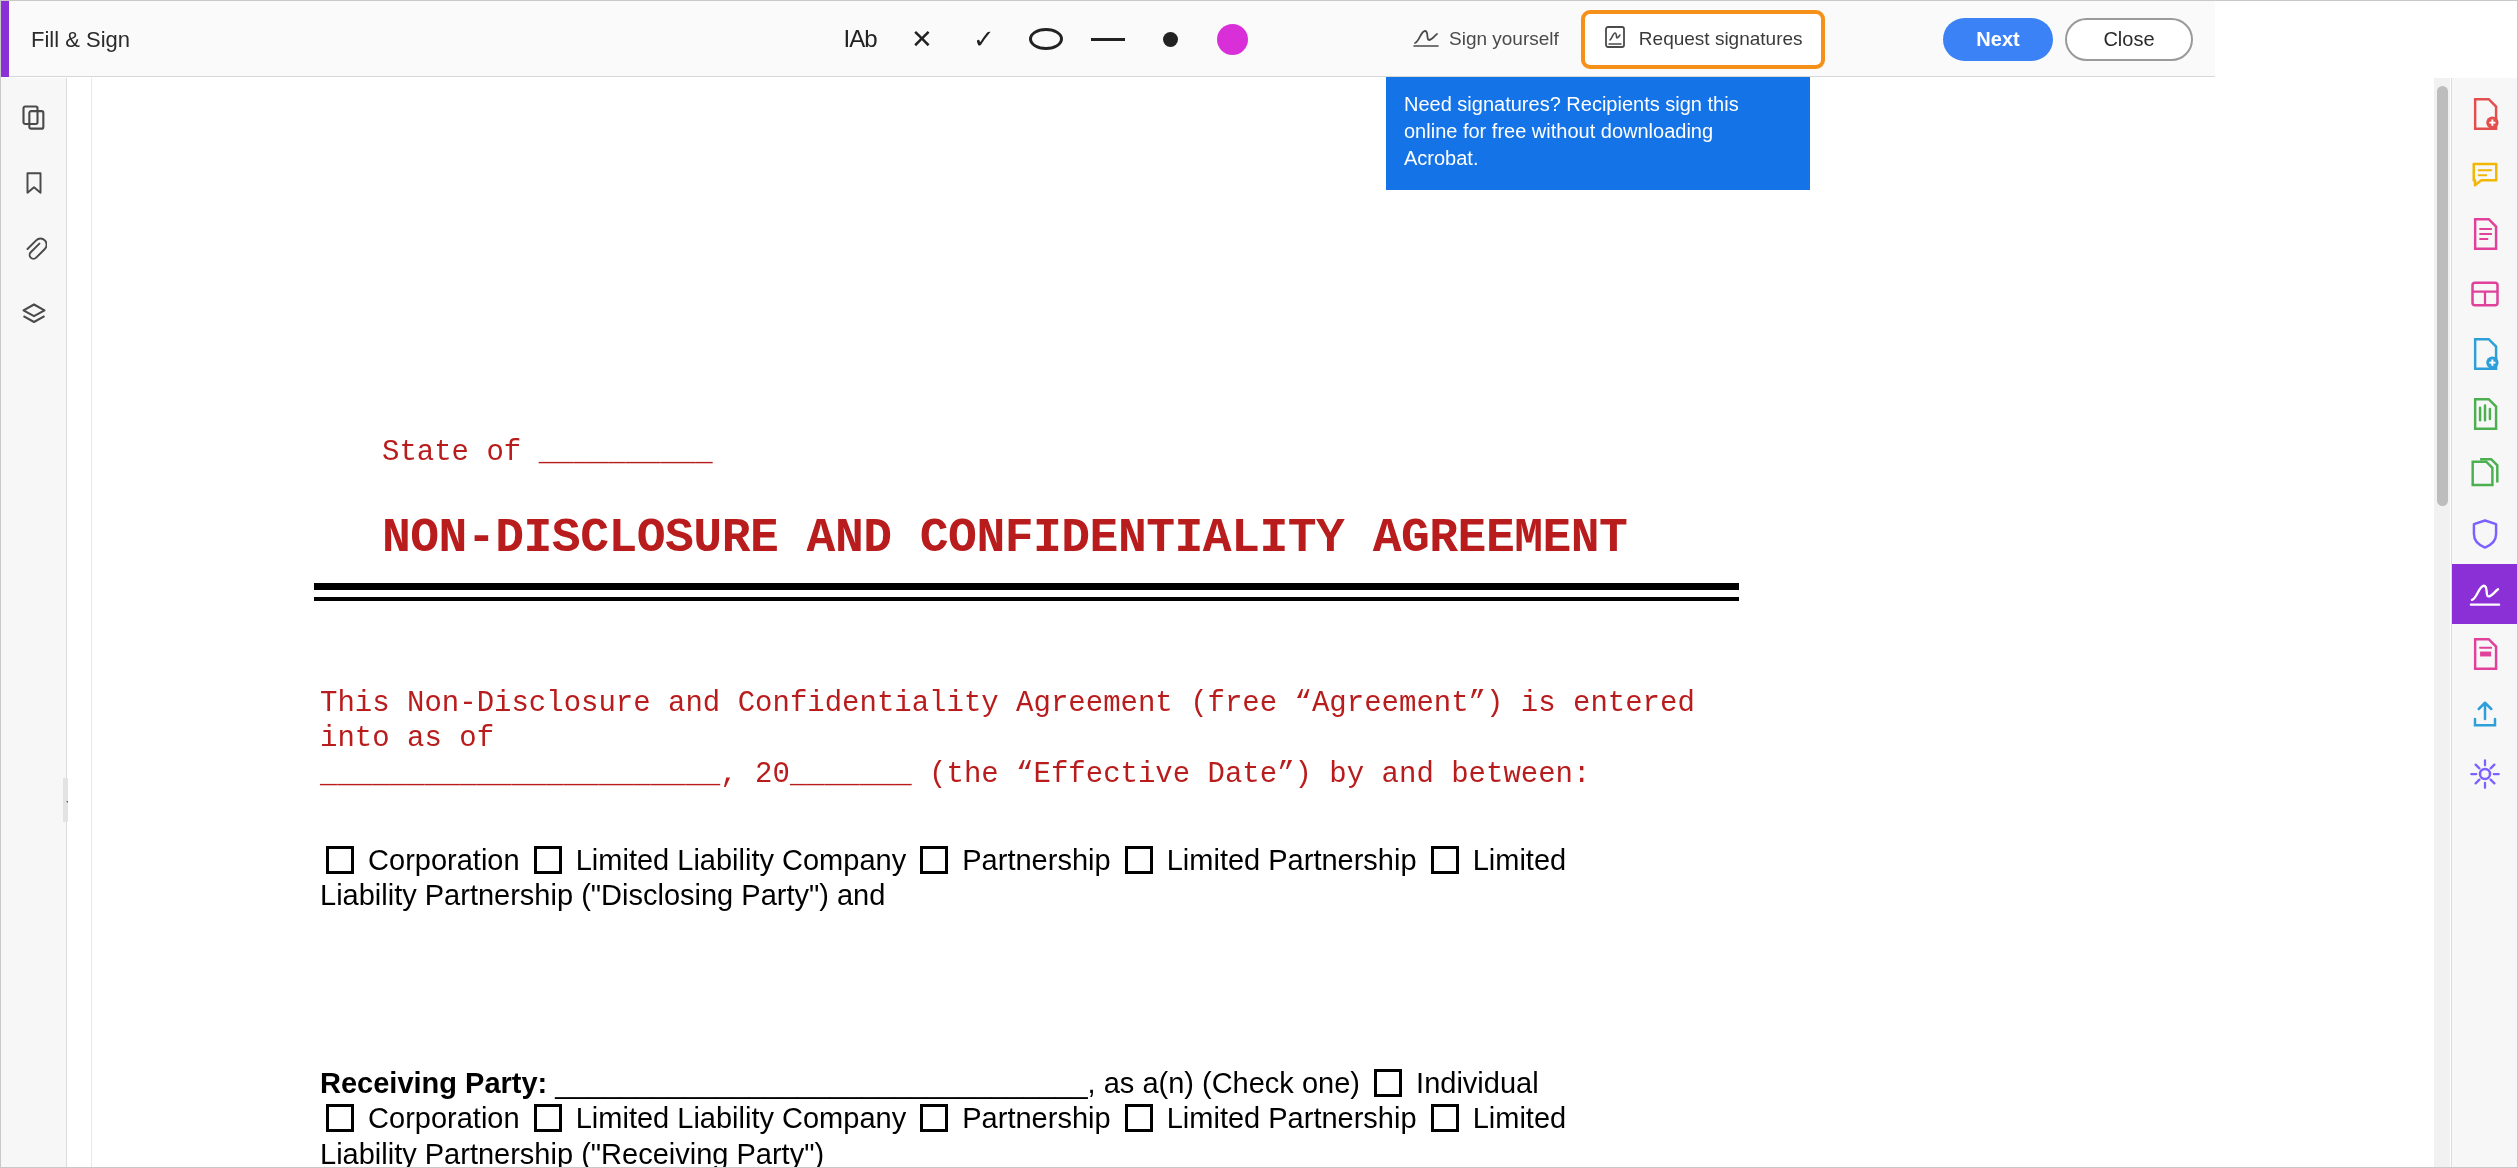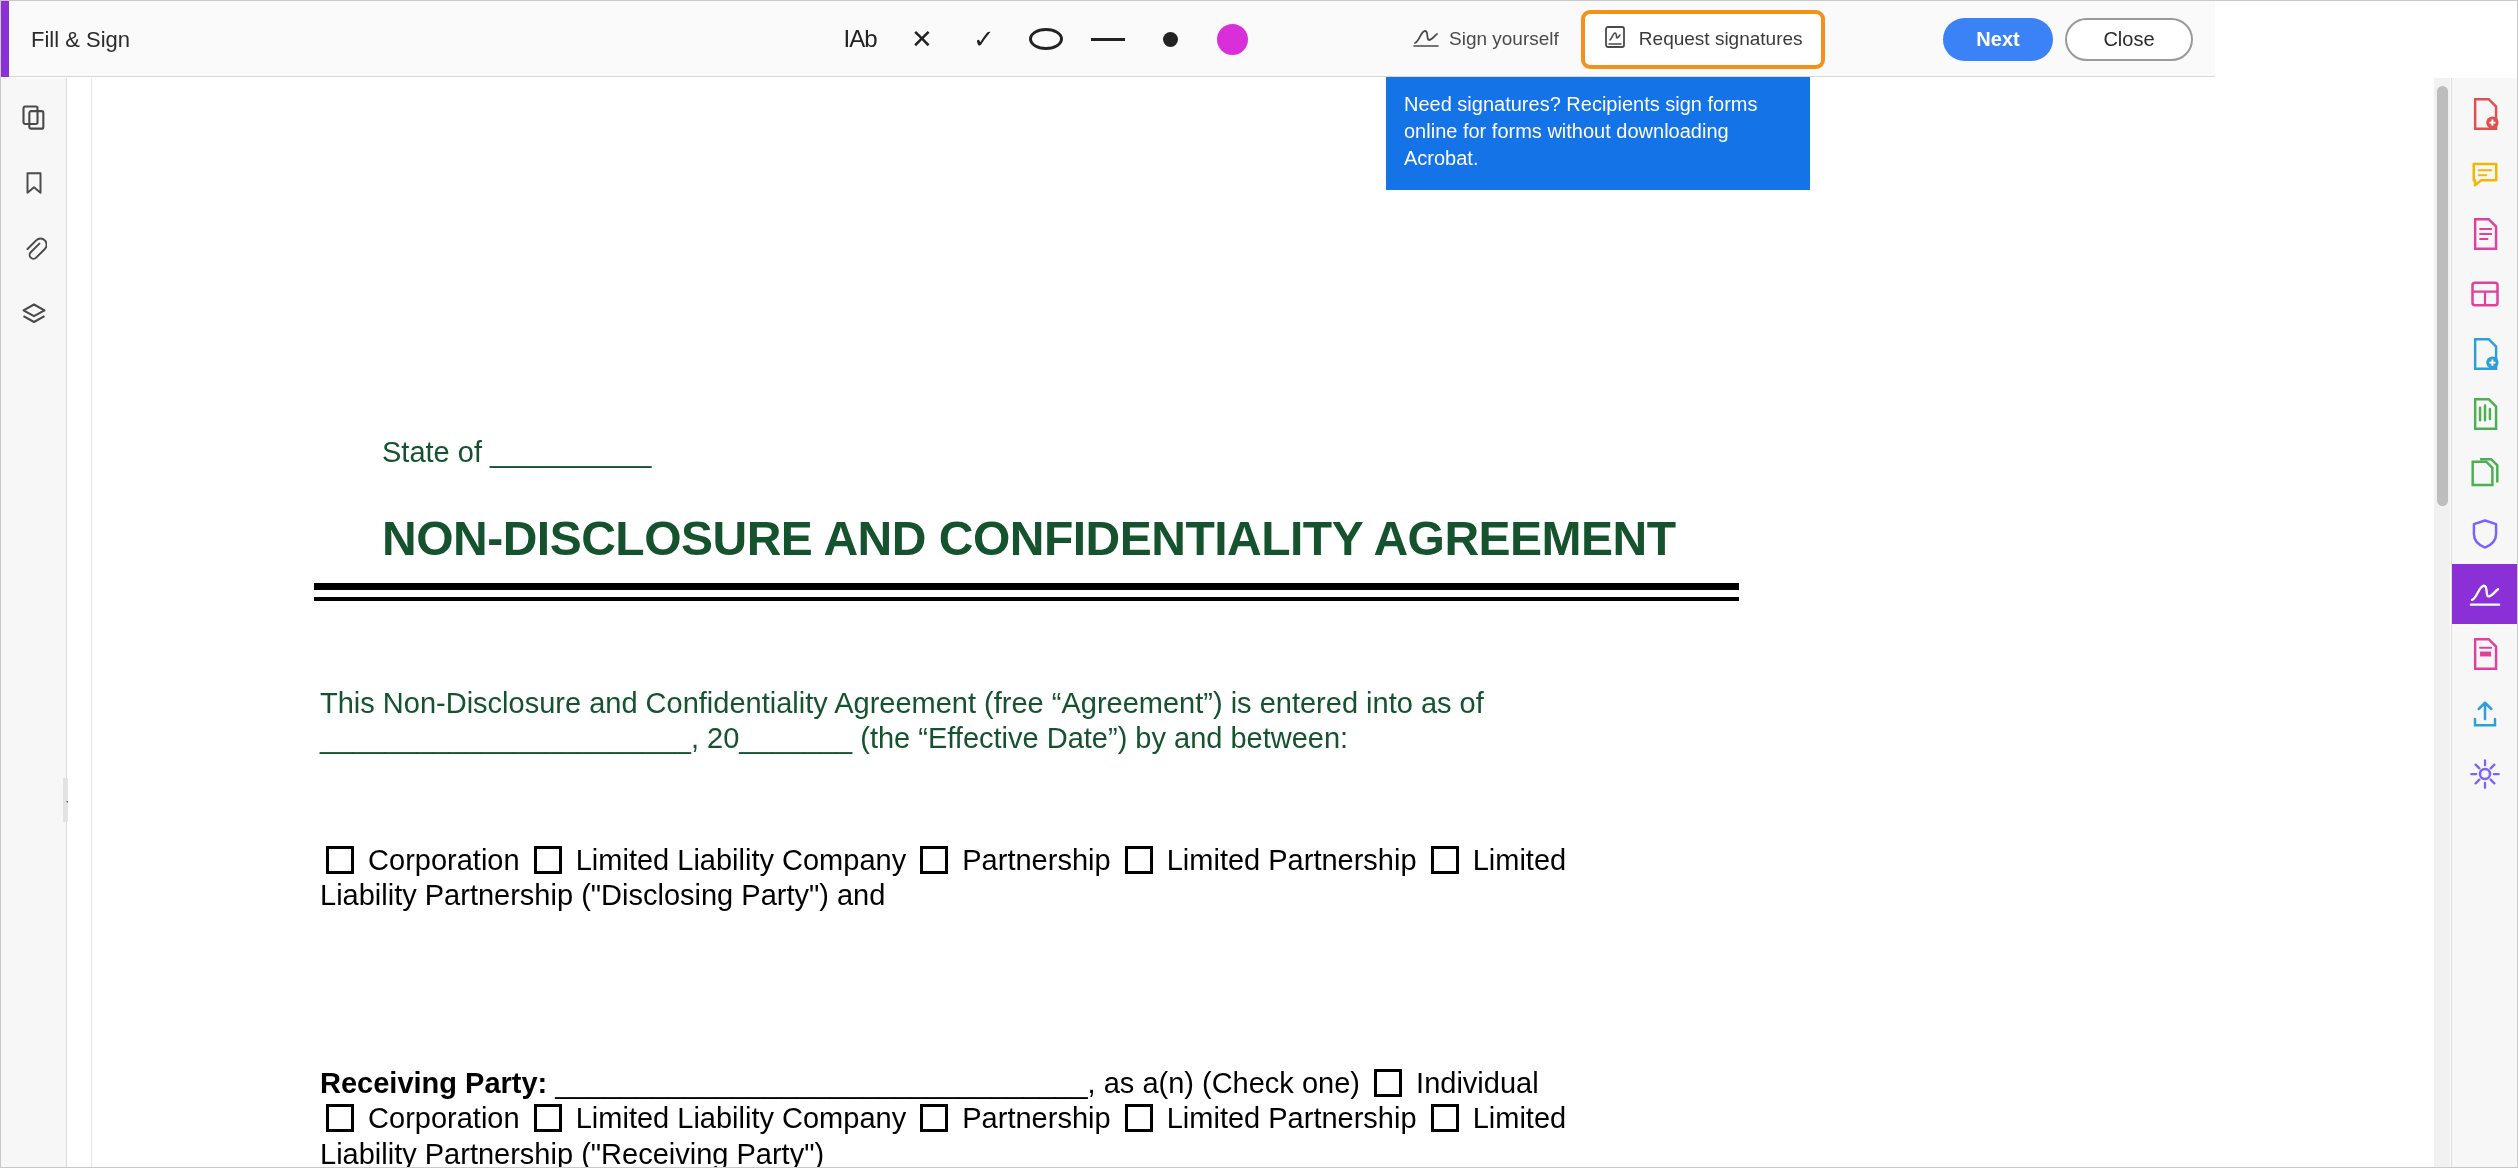--- a/index.html
+++ b/index.html
@@ -154,22 +154,22 @@
     overflow: hidden;
   }
   #page {
     position: absolute; left: 23px; top: 0;
     width: 2417px; height: 1091px;
     background: #ffffff;
     border-left: 1px solid #e8e8e8;
   }
   .doc-text {
     position: absolute;
-    color: #14532d;
-    font-family: Liberation Sans, sans-serif;
+    color: #b91c1c;
+    font-family: Liberation Mono, monospace;
   }
   #state-of {
     left: 290px; top: 358px;
     font-size: 29px;
   }
   #doc-title {
     left: 290px; top: 433px;
     width: 1800px;
     text-align: left;
     font-size: 48px; font-weight: bold;
@@ -269,21 +269,21 @@
       </div>
       <div class="tool-btn">
         <span id="color-swatch"></span>
       </div>
     </div>
 
     <div id="next-btn">Next</div>
     <div id="close-btn">Close</div>
   </div>
 
-  <div id="tooltip">Need signatures? Recipients sign forms online for forms without downloading Acrobat.</div>
+  <div id="tooltip">Need signatures? Recipients sign this online for free without downloading Acrobat.</div>
 
   <div id="left-rail">
     <div class="rail-icon" style="margin-top:6px;">
       <svg width="28" height="28" viewBox="0 0 24 24" aria-hidden="true">
         <rect x="3" y="3" width="12" height="15" rx="1.5" fill="none" stroke="#4a4a4a" stroke-width="1.8"></rect>
         <rect x="8" y="7" width="12" height="15" rx="1.5" fill="none" stroke="#4a4a4a" stroke-width="1.8"></rect>
       </svg>
     </div>
     <div class="rail-icon">
       <svg width="26" height="28" viewBox="0 0 24 24" aria-hidden="true">

